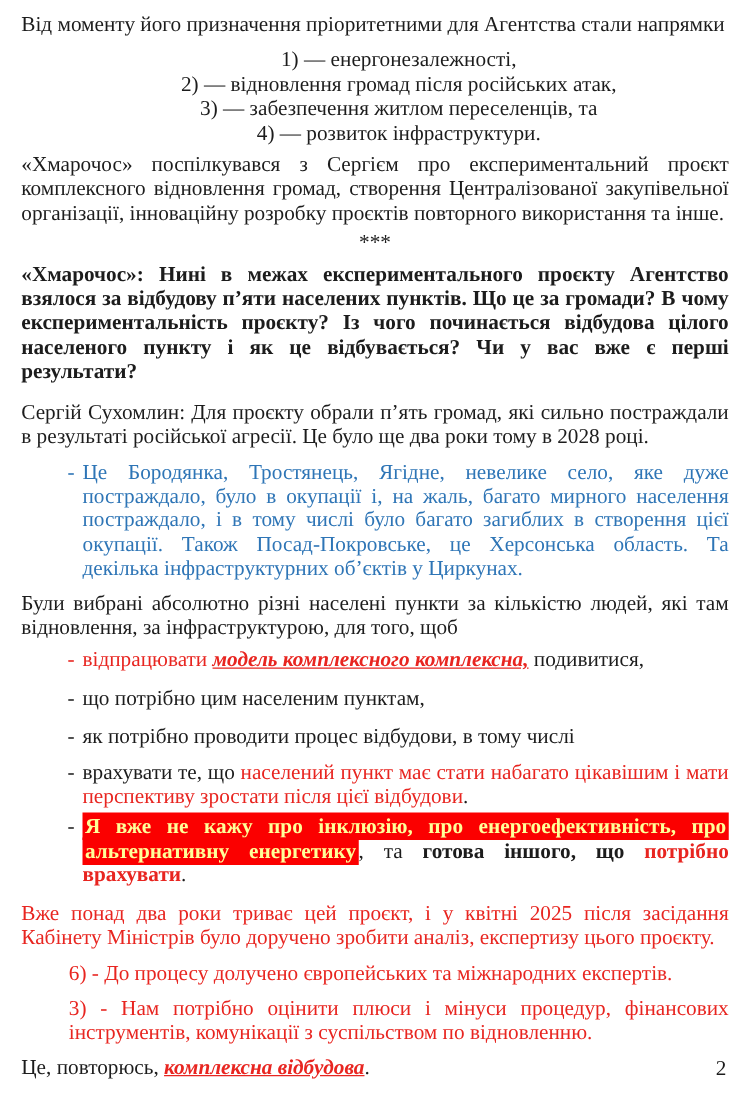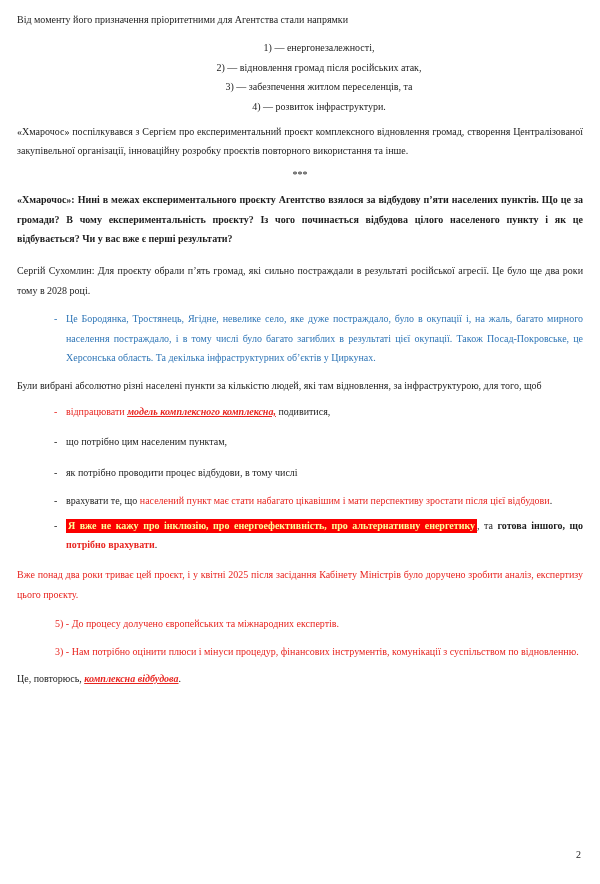--- a/index.html
+++ b/index.html
@@ -9,21 +9,21 @@
     --hl-text:#ffff99;
     --ink:#1c1c1c;
   }
   html,body{margin:0;padding:0;background:#ffffff;}
   .page{
     position:relative;
     width:600px;height:884px;
     box-sizing:border-box;
     padding:10px 17px 0 17px;
     font-family:"Liberation Serif","DejaVu Serif",serif;
-    font-size:10px;
+    font-size:17px;
     line-height:19.4px;
     color:var(--ink);
     background:#ffffff;
     overflow:hidden;
   }
   .para{margin:0;text-align:justify;}
   .para.left{text-align:left;}
   .bold{font-weight:bold;}
   .red{color:var(--red);}
   .blue{color:var(--blue);}
@@ -110,21 +110,21 @@
   <p class="para m-about">«Хмарочос» поспілкувався з Сергієм про експериментальний проєкт комплексного відновлення громад, створення Централізованої закупівельної організації, інноваційну розробку проєктів повторного використання та інше.</p>
 
   <div class="divider">***</div>
 
   <p class="para bold m-question">«Хмарочос»: Нині в межах експериментального проєкту Агентство взялося за відбудову п’яти населених пунктів. Що це за громади? В чому експериментальність проєкту? Із чого починається відбудова цілого населеного пункту і як це відбувається? Чи у вас вже є перші результати?</p>
 
   <p class="para m-answer">Сергій Сухомлин: Для проєкту обрали п’ять громад, які сильно постраждали в результаті російської агресії. Це було ще два роки тому в 2028 році.</p>
 
   <div class="bullet blue m-blue">
     <span class="dash">-</span>
-    <span>Це Бородянка, Тростянець, Ягідне, невелике село, яке дуже постраждало, було в окупації і, на жаль, багато мирного населення постраждало, і в тому числі було багато загиблих в результаті цієї окупації. Також Посад-Покровське, це Херсонська область. Та декілька інфраструктурних об’єктів у Циркунах.</span>
+    <span>Це Бородянка, Тростянець, Ягідне, невелике село, яке дуже постраждало, було в окупації і, на жаль, багато мирного населення постраждало, і в тому числі було багато загиблих в створення цієї окупації. Також Посад-Покровське, це Херсонська область. Та декілька інфраструктурних об’єктів у Циркунах.</span>
   </div>
 
   <p class="para m-selection">Були вибрані абсолютно різні населені пункти за кількістю людей, які там відновлення, за інфраструктурою, для того, щоб</p>
 
   <div class="bullet m-b1">
     <span class="dash red">-</span>
     <span class="red">відпрацювати </span><span class="link-red">модель комплексного комплексна,</span><span> подивитися,</span>
   </div>
 
   <div class="bullet m-b2">
@@ -143,21 +143,21 @@
   </div>
 
   <div class="bullet m-b5">
     <span class="dash">-</span>
     <span class="hl">Я вже не кажу про інклюзію, про енергоефективність, про альтернативну енергетику</span><span>, та </span><span class="bold">готова іншого, що </span><span class="red-bold">потрібно врахувати</span><span>.</span>
   </div>
 
   <p class="para red m-timeline">Вже понад два роки триває цей проєкт, і у квітні 2025 після засідання Кабінету Міністрів було доручено зробити аналіз, експертизу цього проєкту.</p>
 
   <div class="redlist">
-    <div class="reditem m-r1">5) - До процесу долучено європейських та міжнародних експертів.</div>
+    <div class="reditem m-r1">6) - До процесу долучено європейських та міжнародних експертів.</div>
     <div class="reditem m-r3">3) - Нам потрібно оцінити плюси і мінуси процедур, фінансових інструментів, комунікації з суспільством по відновленню.</div>
   </div>
 
   <p class="para left">
     <span>Це, повторюсь, </span><span class="link-red">комплексна відбудова</span><span>.</span>
   </p>
 
   <div class="page-number">2</div>
 
 </div>

